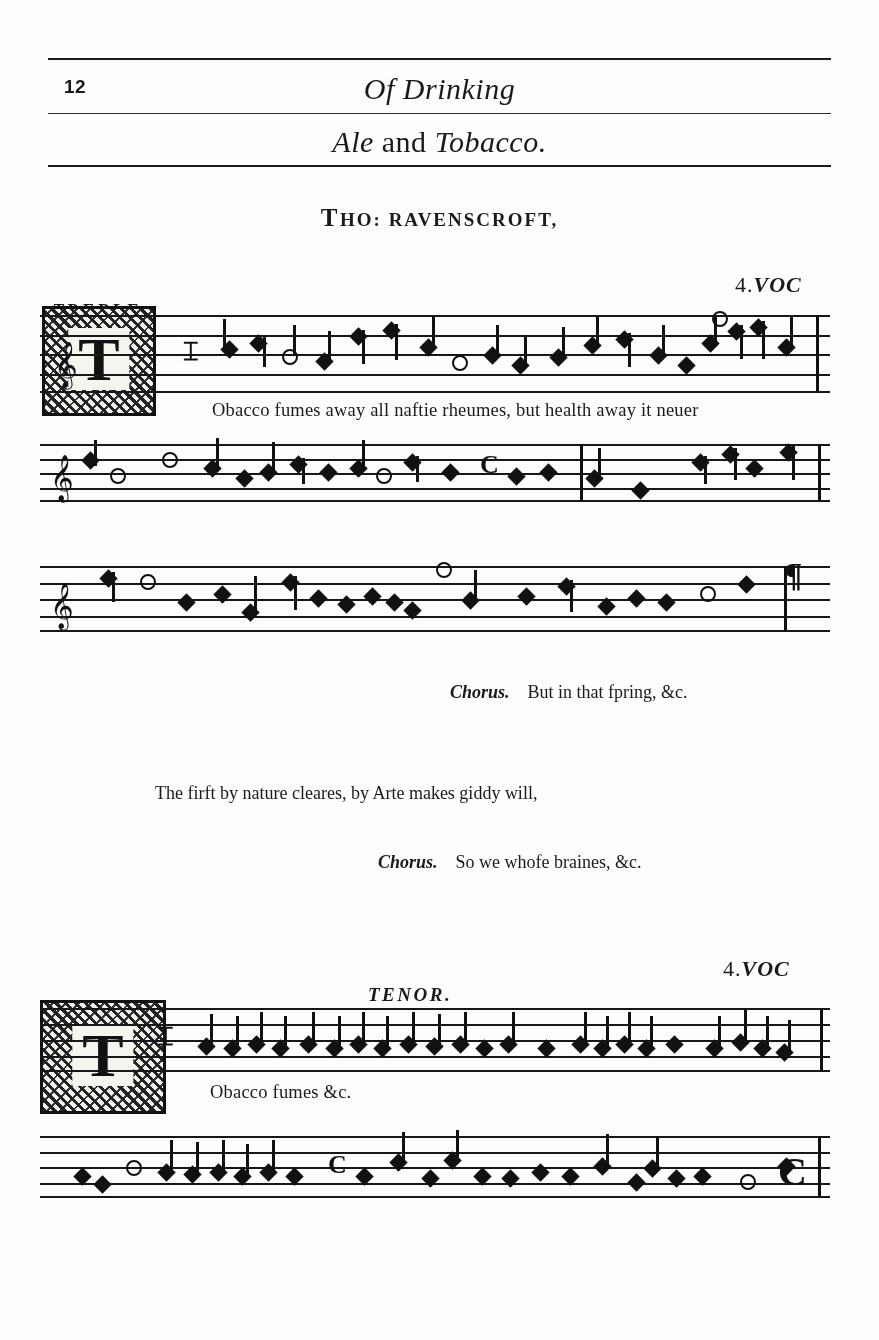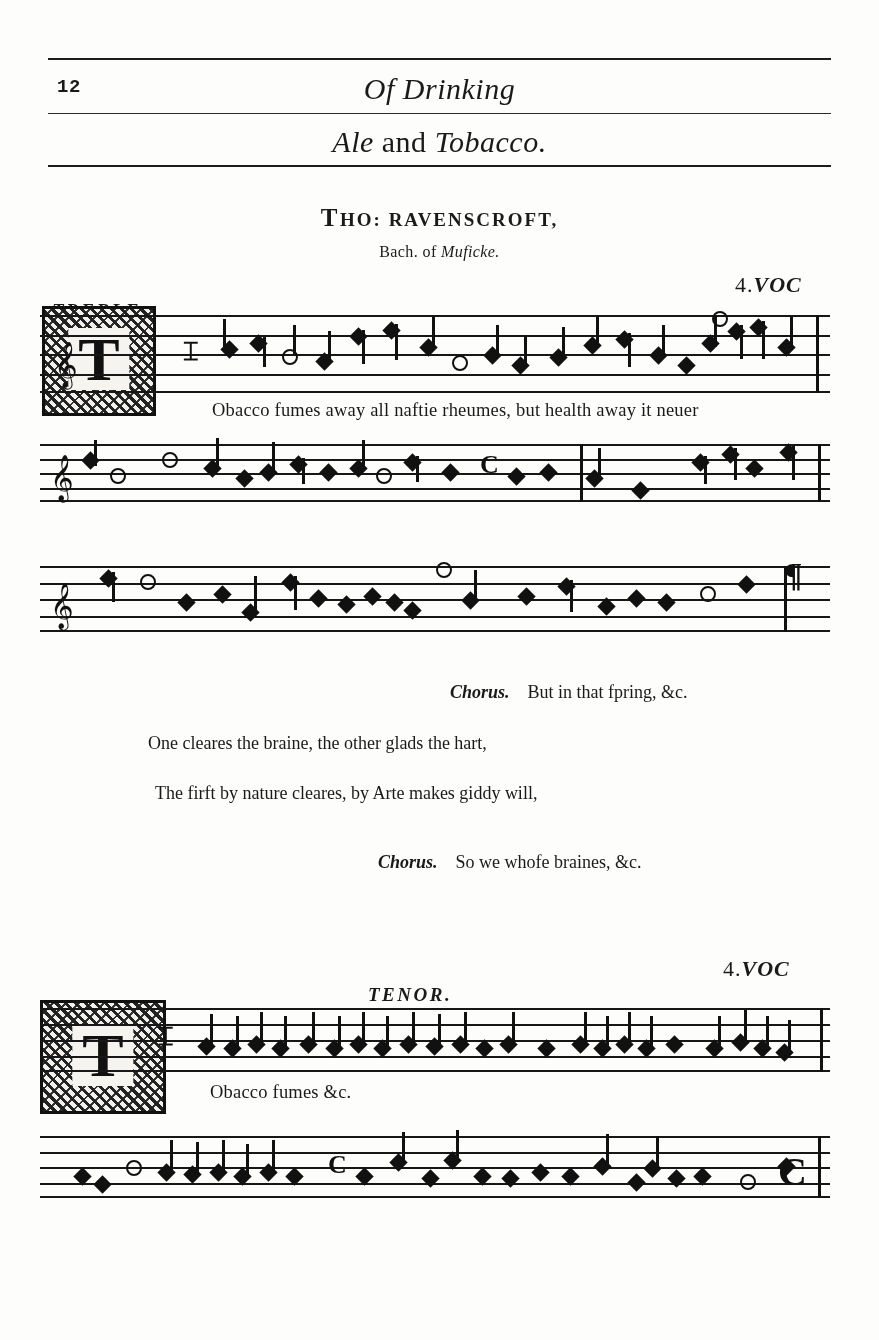--- a/index.html
+++ b/index.html
@@ -27,23 +27,23 @@
     position: absolute;
     left: 48px;
     width: 783px;
     height: 2px;
     background: #1d1d1d;
   }
   .rule.thin { height: 1px; background: #2b2b2b; }
 
   .page-number {
     position: absolute;
-    left: 57px;
+    left: 64px;
     top: 76px;
-    font-family: Liberation Mono, monospace;
+    font-family: Liberation Sans, sans-serif;
     font-weight: bold;
     font-size: 19px;
     letter-spacing: 0.5px;
   }
   .head-line {
     position: absolute;
     left: 0;
     width: 879px;
     text-align: center;
     font-family: "Liberation Serif", serif;
@@ -217,23 +217,20 @@
   <div class="head-line" style="top:72px;">
     <span>Of Drinking</span>
   </div>
 
   <div class="head-line" style="top:125px;">
     <span>Ale</span><span class="rom"> and </span><span>Tobacco.</span>
   </div>
 
   <div class="composer" style="top:204px;">
     <span>T</span><span class="small">HO: RAVENSCROFT,</span>
-  </div>
-  <div class="composer-sub" style="top:243px;">
-    <span>Bach. of </span><span class="it">Muficke.</span>
   </div>
 
   <div class="part-label" style="left:52px; top:268px;">TREBLE.</div>
   <div class="voice-label" style="left:735px; top:272px;">
     <span>4.</span><span class="it">VOC</span>
   </div>
 
   <div class="initial" style="left:42px; top:306px; width:108px; height:104px;">
     <div class="letter">T</div>
   </div>
@@ -374,21 +371,20 @@
       <div class="barline" style="left:744px; top:0; height:66px;"></div>
     </div>
   </div>
   <div class="big-mark" style="left:784px; top:556px;">¶</div>
 
   <div class="chorus-line" style="left:450px; top:682px;">
     <span class="ital">Chorus.</span>
     &nbsp;&nbsp;&nbsp;<span>But in that fpring, &amp;c.</span>
   </div>
 
-  <div class="verse" style="left:148px; top:733px;">One cleares the braine,  the other glads the hart,</div>
   <div class="verse" style="left:155px; top:783px;">The firft by nature cleares,  by Arte makes giddy will,</div>
 
   <div class="chorus-line" style="left:378px; top:852px;">
     <span class="ital">Chorus.</span>
     &nbsp;&nbsp;&nbsp;<span>So we whofe braines,  &amp;c.</span>
   </div>
 
   <div class="part-label" style="left:368px; top:952px;">TENOR.</div>
   <div class="voice-label" style="left:723px; top:956px;">
     <span>4.</span><span class="it">VOC</span>

